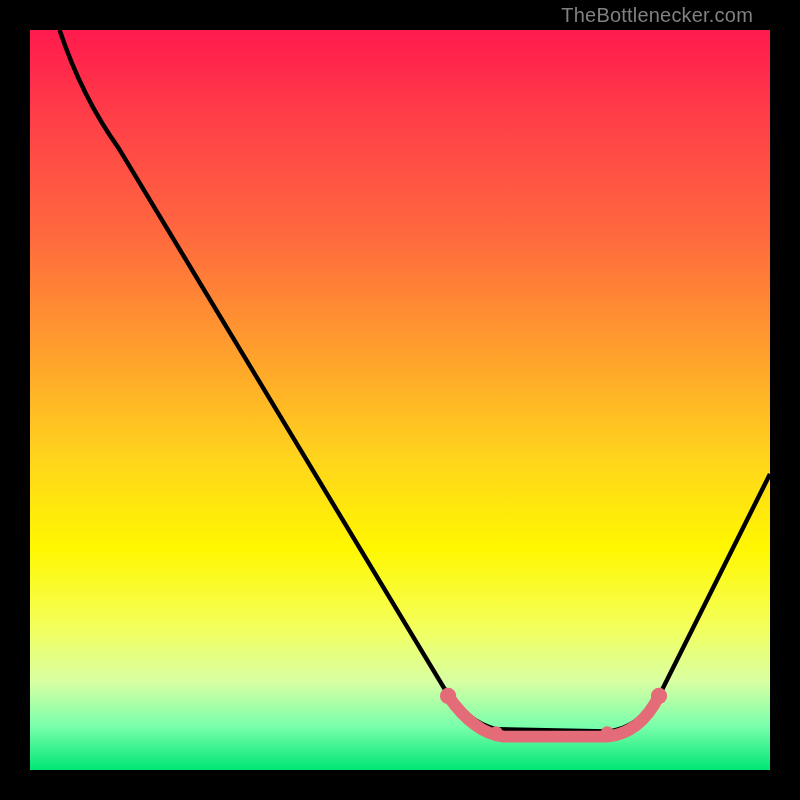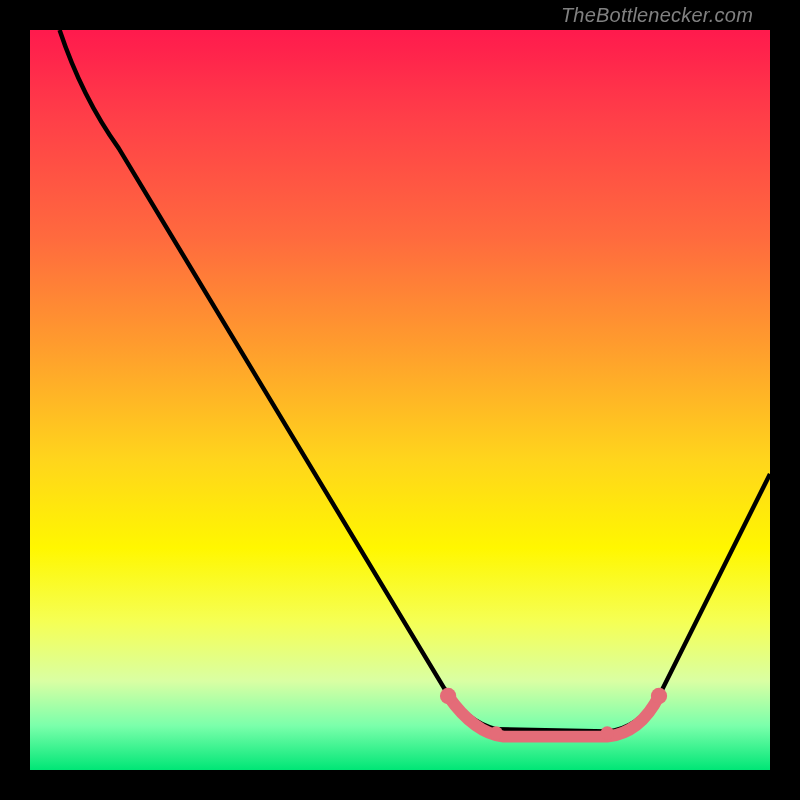--- a/index.html
+++ b/index.html
@@ -9,21 +9,20 @@
     height: 800px;
     background: #000;
     font-family: Arial, Helvetica, sans-serif;
     overflow: hidden;
   }
   .wrap {
     position: relative;
     width: 769px;
     height: 800px;
     background: #000;
-    font-style: italic;
   }
   .watermark {
     position: absolute;
     top: 4px;
     right: 16px;
     color: #808080;
     font-size: 20px;
     font-weight: 400;
     letter-spacing: 0.2px;
     z-index: 5;

